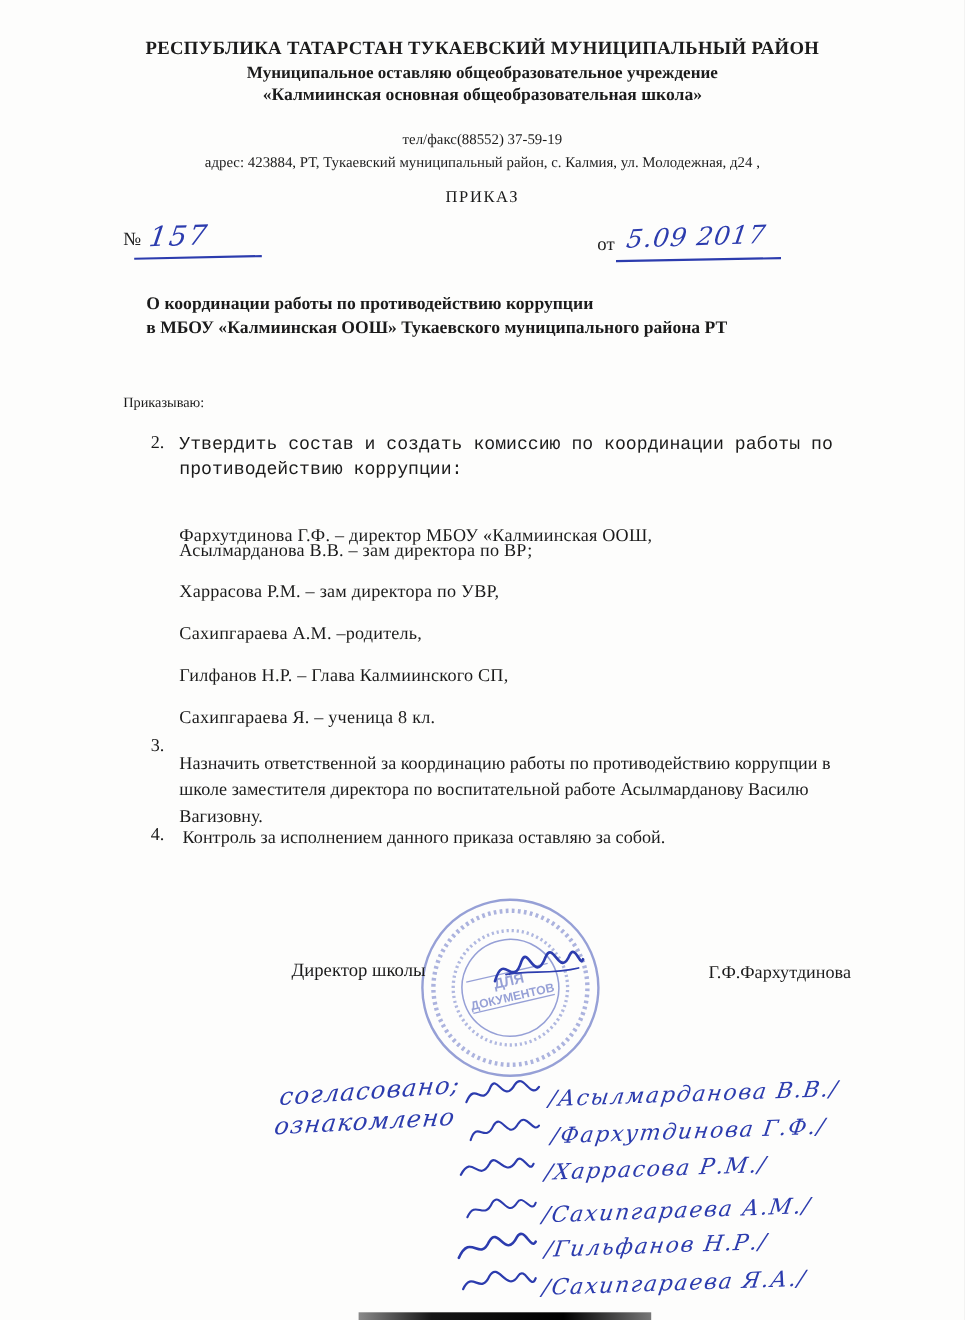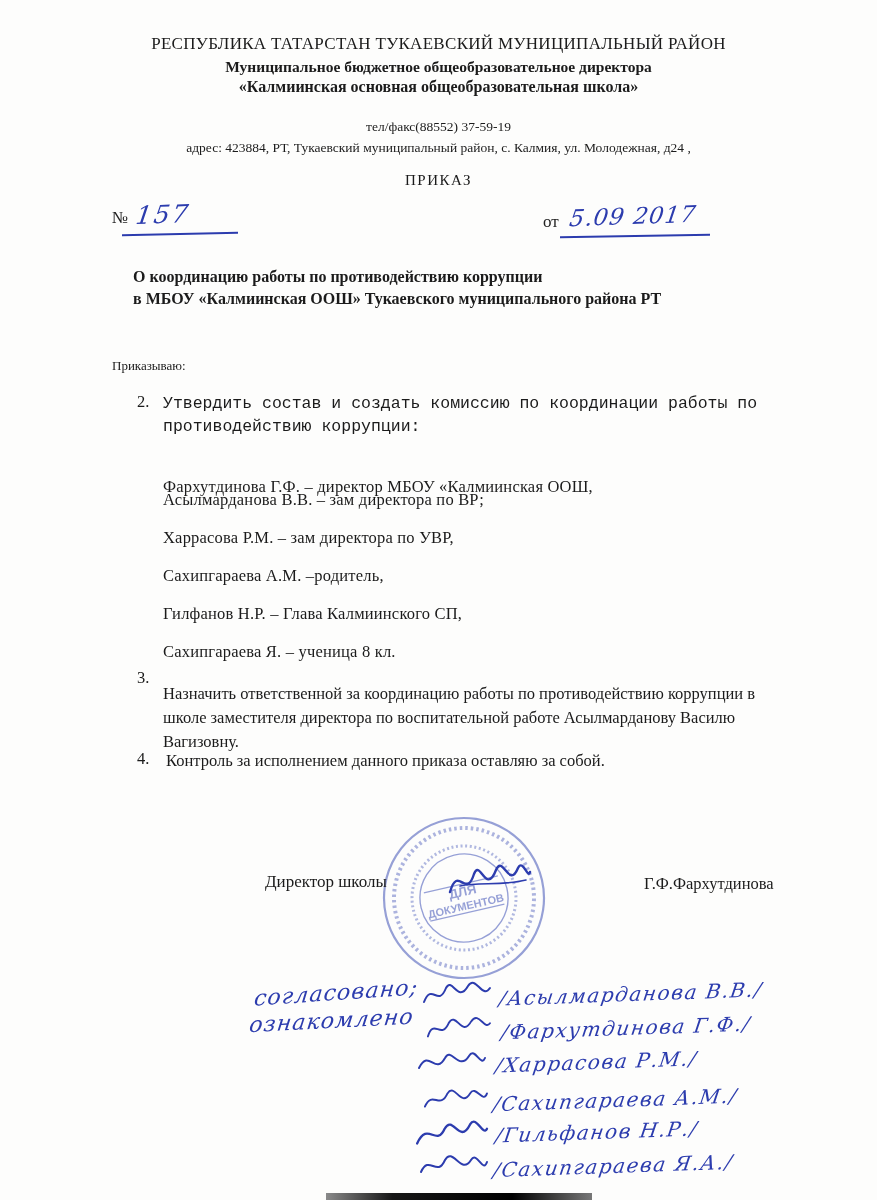--- a/index.html
+++ b/index.html
@@ -8,21 +8,21 @@
     width:877px;height:1200px;
     margin:0 auto;
     background:#fdfdfc;
     overflow:hidden;
     font-family:"Liberation Serif","DejaVu Serif",serif;
     color:#1b1b1b;
   }
   .abs{position:absolute;}
   .center{left:0;right:0;text-align:center;}
   
-  .h-line1{top:34px;font-size:17px;font-weight:normal;letter-spacing:.3px;}
+  .h-line1{top:34px;font-size:17px;font-weight:bold;letter-spacing:.3px;}
   .h-line2{top:58px;font-size:15.5px;font-weight:bold;}
   .h-line3{top:78px;font-size:16px;font-weight:bold;}
   .h-line4{top:100px;font-size:13.5px;margin-top:40px;}
   .h-line5{top:119px;font-size:13.5px;}
   
   .order-title{top:172px;font-size:15px;letter-spacing:1.5px;}
   
   .printed{font-size:17px;color:#222;}
   .hw{
     font-family:"DejaVu Serif",serif;
@@ -64,37 +64,37 @@
   .scan-artifact{left:326px;bottom:0;width:266px;height:7px;
     background:linear-gradient(90deg,#8a8a8a,#161616 25%,#000 70%,#777);}
   svg text{font-family:"Liberation Sans","DejaVu Sans",sans-serif;}
 </style>
 </head>
 <body>
 
 <div class="page">
 
   <div class="abs center h-line1">РЕСПУБЛИКА ТАТАРСТАН  ТУКАЕВСКИЙ МУНИЦИПАЛЬНЫЙ РАЙОН</div>
-  <div class="abs center h-line2">Муниципальное бюджетное общеобразовательное директора</div>
+  <div class="abs center h-line2">Муниципальное оставляю общеобразовательное учреждение</div>
   <div class="abs center h-line3">«Калмиинская основная общеобразовательная школа»</div>
   <div class="abs center h-line4">адрес: 423884, РТ, Тукаевский муниципальный район, с. Калмия, ул. Молодежная, д24 ,</div>
   <div class="abs center h-line5">тел/факс(88552) 37-59-19</div>
 
   <div class="abs center order-title">ПРИКАЗ</div>
 
   <span class="abs printed num-label">№</span>
   <span class="abs hw num-value">157</span>
   <div class="abs num-underline"></div>
 
   <span class="abs printed date-label">от</span>
   <span class="abs hw date-value">5.09 2017</span>
   <div class="abs date-underline"></div>
 
   <div class="abs subject">
-    <div>О координацию работы по противодействию коррупции</div>
+    <div>О координации работы по противодействию коррупции</div>
     <div>в МБОУ «Калмиинская ООШ» Тукаевского муниципального района РТ</div>
   </div>
 
   <div class="abs intro">Приказываю:</div>
 
   <span class="abs item-num i2-num">2.</span>
   <div class="abs item-text i2-text">Утвердить состав и создать комиссию по координации работы по противодействию коррупции:</div>
 
   <div class="abs member" style="top:477px">Фархутдинова Г.Ф. – директор МБОУ «Калмиинская ООШ,</div>
   <div class="abs member" style="top:490px">Асылмарданова В.В. – зам директора по ВР;</div>

